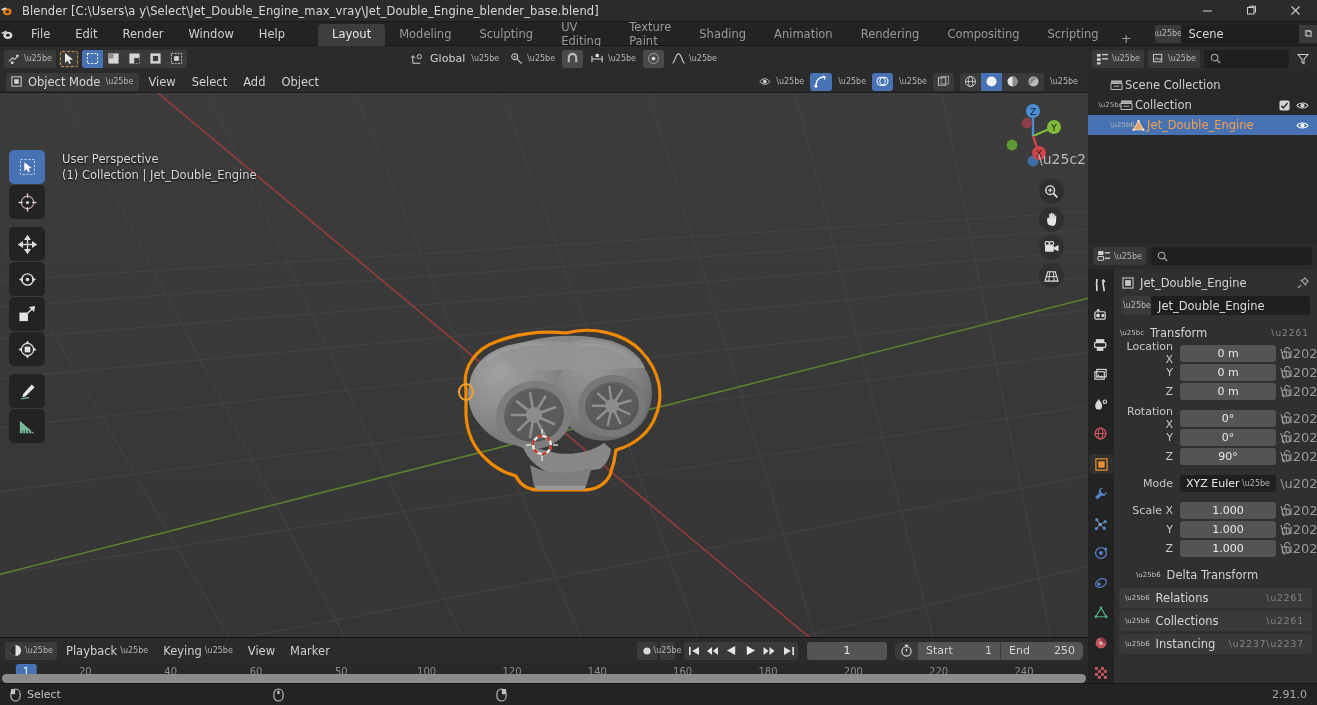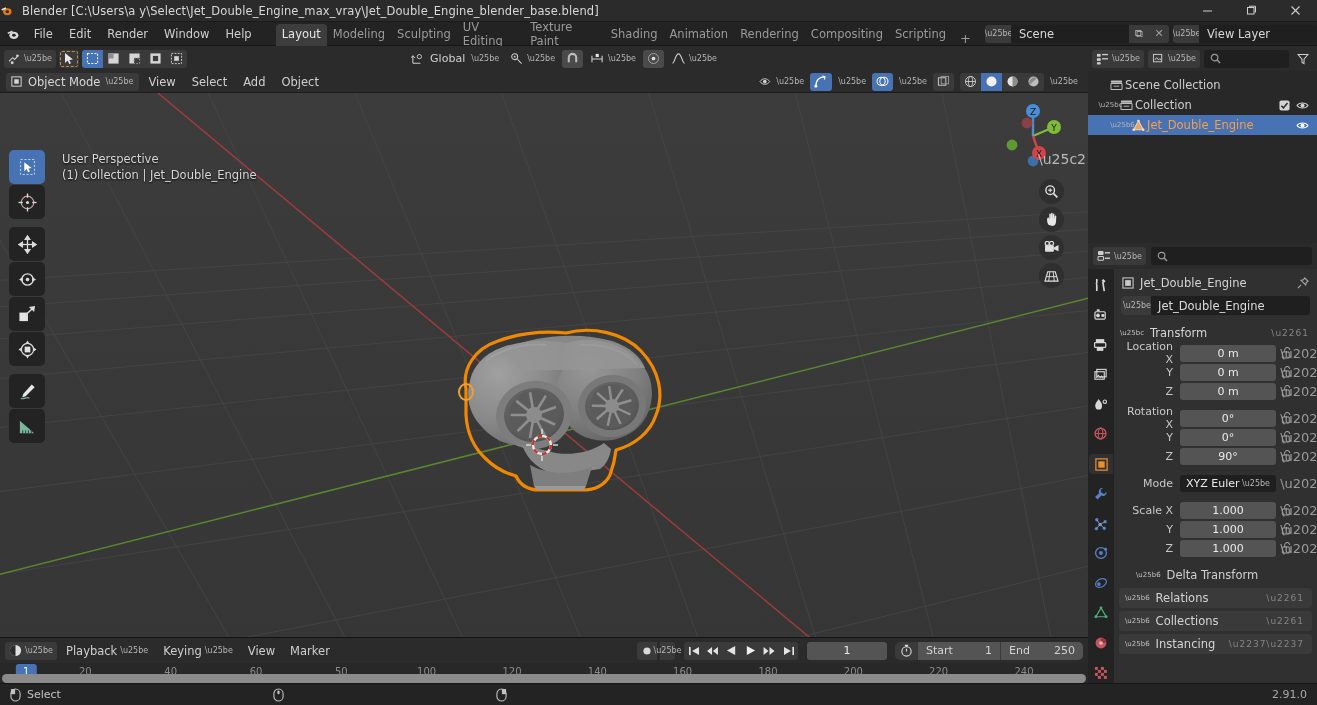--- a/index.html
+++ b/index.html
@@ -24,35 +24,35 @@
   .tb-title { font-size: 11.5px; color: #d8d8d8; letter-spacing: .1px; white-space: nowrap; }
   .tb-spacer { flex: 1; }
   .tb-btn {
     width: 44px; height: 22px; display: flex; align-items: center; justify-content: center;
     color: #cfcfcf;
   }
 
   
   .topbar {
     height: 24px; background: #232323;
-    display: flex; align-items: center; gap: 0;
+    display: flex; align-items: center; gap: 9px;
     border-bottom: 1px solid #161616;
     position: relative;
   }
   .tb-icon-blender {
     width: 26px; height: 24px; display:flex; align-items:center; justify-content:center;
     color: #d8d8d8;
   }
   .menu-item {
     padding: 2px 8px; height: 18px; line-height: 14px; font-size: 11.5px; color: #cfcfcf;
     border-radius: 3px; display: flex; align-items: center;
   }
   .ws-tabs { display: flex; align-items: flex-end; height: 24px; margin-left: 16px; }
   .ws-tab {
-    padding: 4px 6px 5px; font-size: 11.5px; color: #9a9a9a;
+    padding: 4px 14px 5px; font-size: 11.5px; color: #9a9a9a;
     border-radius: 4px 4px 0 0; height: 22px; display:flex; align-items:center;
   }
   .ws-tab.active { background: #3d3d3d; color: #e6e6e6; }
   .ws-plus { padding: 0 8px; color: #9a9a9a; font-size: 13px; }
 
   .scene-block { display: flex; align-items: center; gap: 0; margin-left: 6px; }
   .idblock {
     display: flex; align-items: center; height: 18px; background: #282828;
     border-radius: 3px; overflow: hidden;
   }

